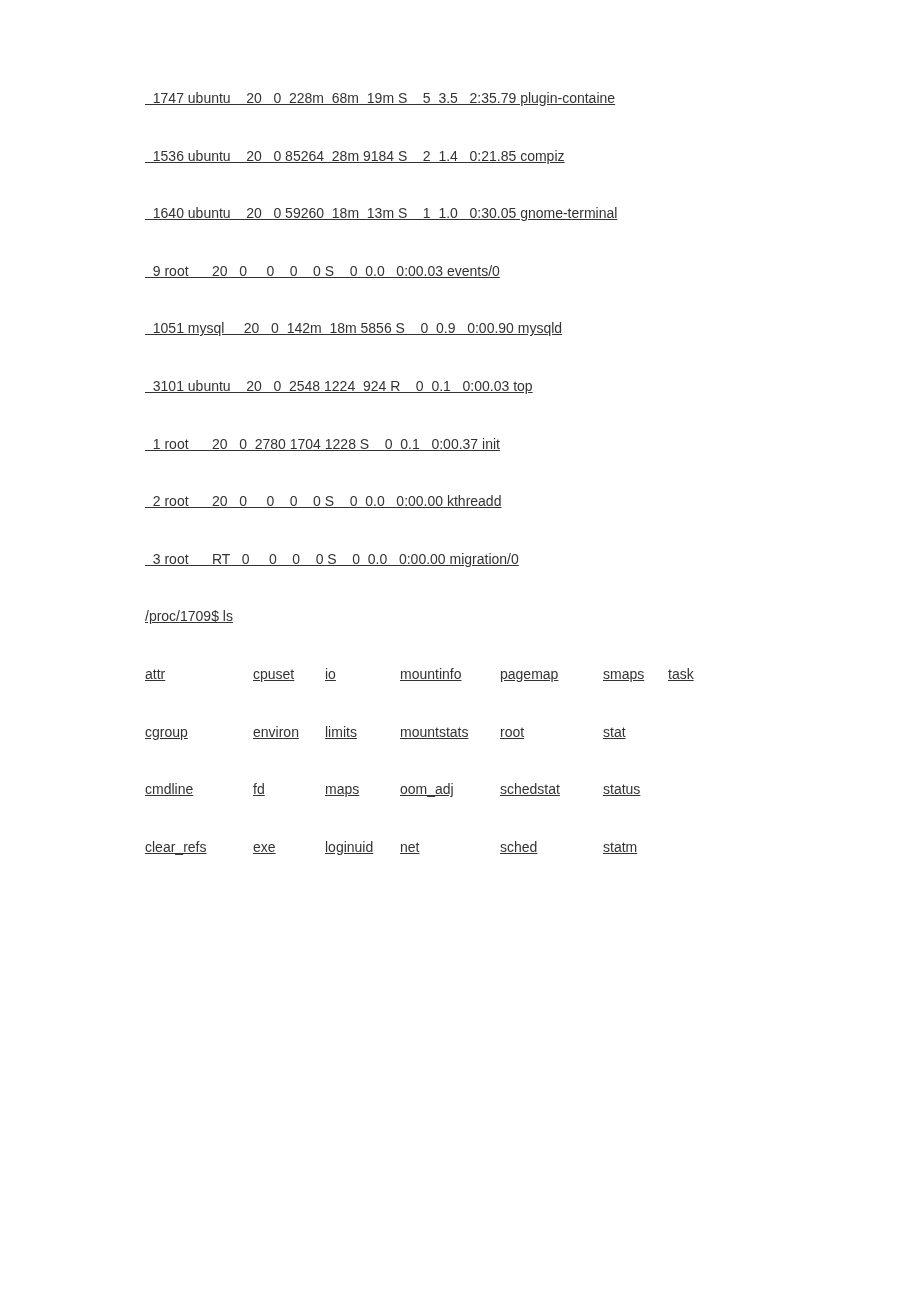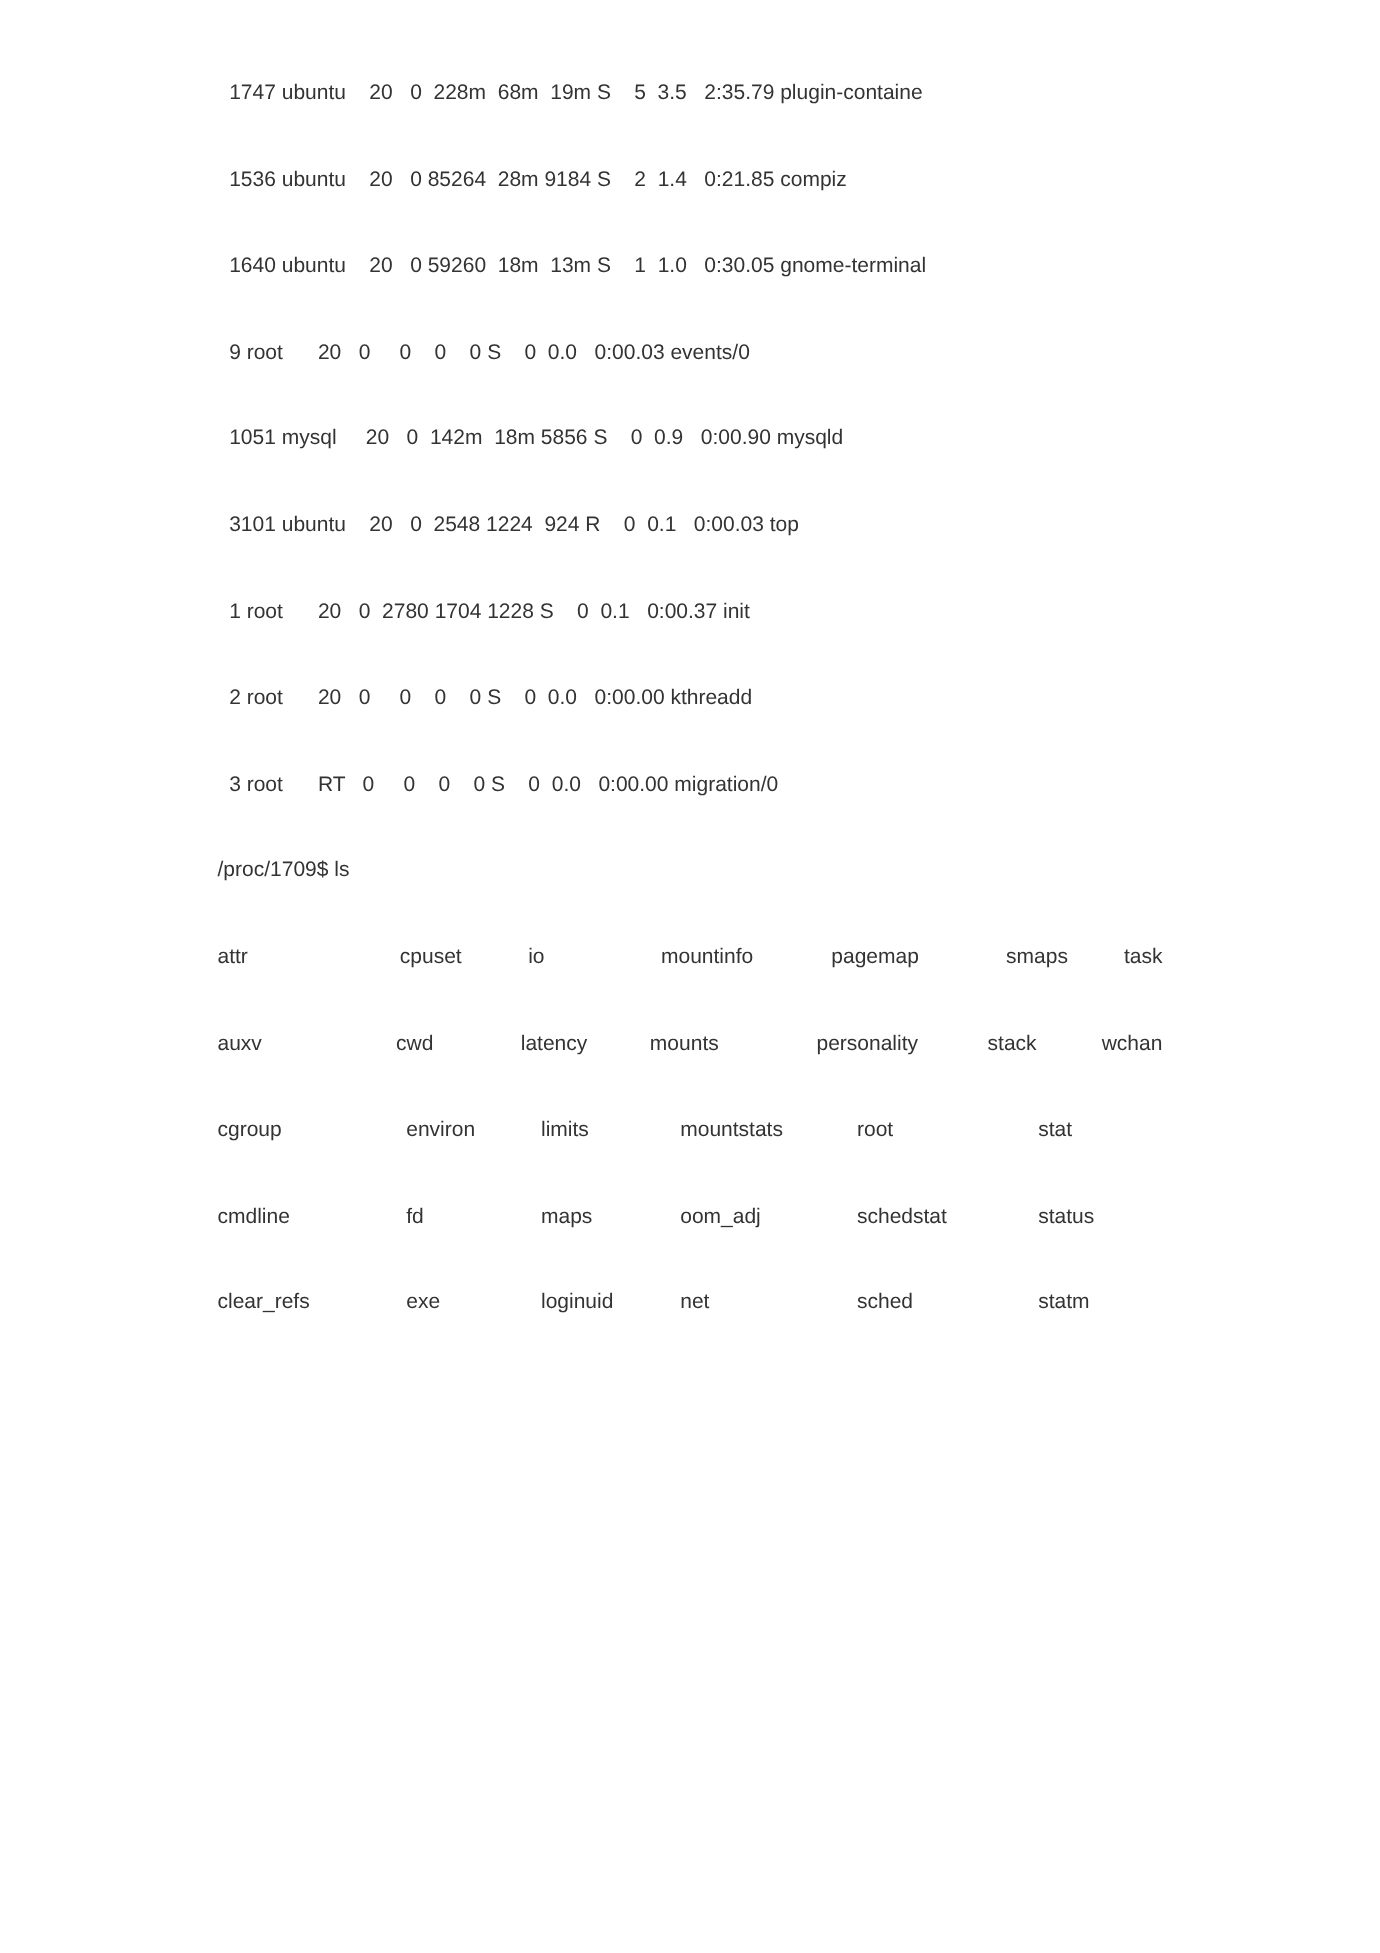--- a/index.html
+++ b/index.html
@@ -5,32 +5,32 @@
     body {
       margin: 0;
       padding: 0;
       font-family: Verdana, Geneva, sans-serif;
       font-size: 14px;
       color: #333;
       background: #fff;
       width: 920px;
     }
     .content {
-      padding: 52px 145px 60px 145px;
+      padding: 89px 145px 60px 145px;
+      text-decoration: underline;
     }
     .line {
       white-space: pre;
       margin-bottom: 38px;
       line-height: 1.4;
     }
     .ls-row {
       display: flex;
       margin-bottom: 38px;
       line-height: 1.4;
-      justify-content: space-between;
     }
     .ls-col {
       white-space: nowrap;
     }
     .c1 { width: 108px; }
     .c2 { width: 72px; }
     .c3 { width: 75px; }
     .c4 { width: 100px; }
     .c5 { width: 103px; }
     .c6 { width: 65px; }
@@ -57,29 +57,20 @@
   <div class="ls-row">
     <span class="ls-col c1">attr</span>
     <span class="ls-col c2">cpuset</span>
     <span class="ls-col c3">io</span>
     <span class="ls-col c4">mountinfo</span>
     <span class="ls-col c5">pagemap</span>
     <span class="ls-col c6">smaps</span>
     <span class="ls-col c7">task</span>
   </div>
 
-  <div class="ls-row">
-    <span class="ls-col c1">auxv</span>
-    <span class="ls-col c2">cwd</span>
-    <span class="ls-col c3">latency</span>
-    <span class="ls-col c4">mounts</span>
-    <span class="ls-col c5">personality</span>
-    <span class="ls-col c6">stack</span>
-    <span class="ls-col c7">wchan</span>
-  </div>
 
   <div class="ls-row">
     <span class="ls-col c1">cgroup</span>
     <span class="ls-col c2">environ</span>
     <span class="ls-col c3">limits</span>
     <span class="ls-col c4">mountstats</span>
     <span class="ls-col c5">root</span>
     <span class="ls-col c6">stat</span>
     <span class="ls-col c7"></span>
   </div>

